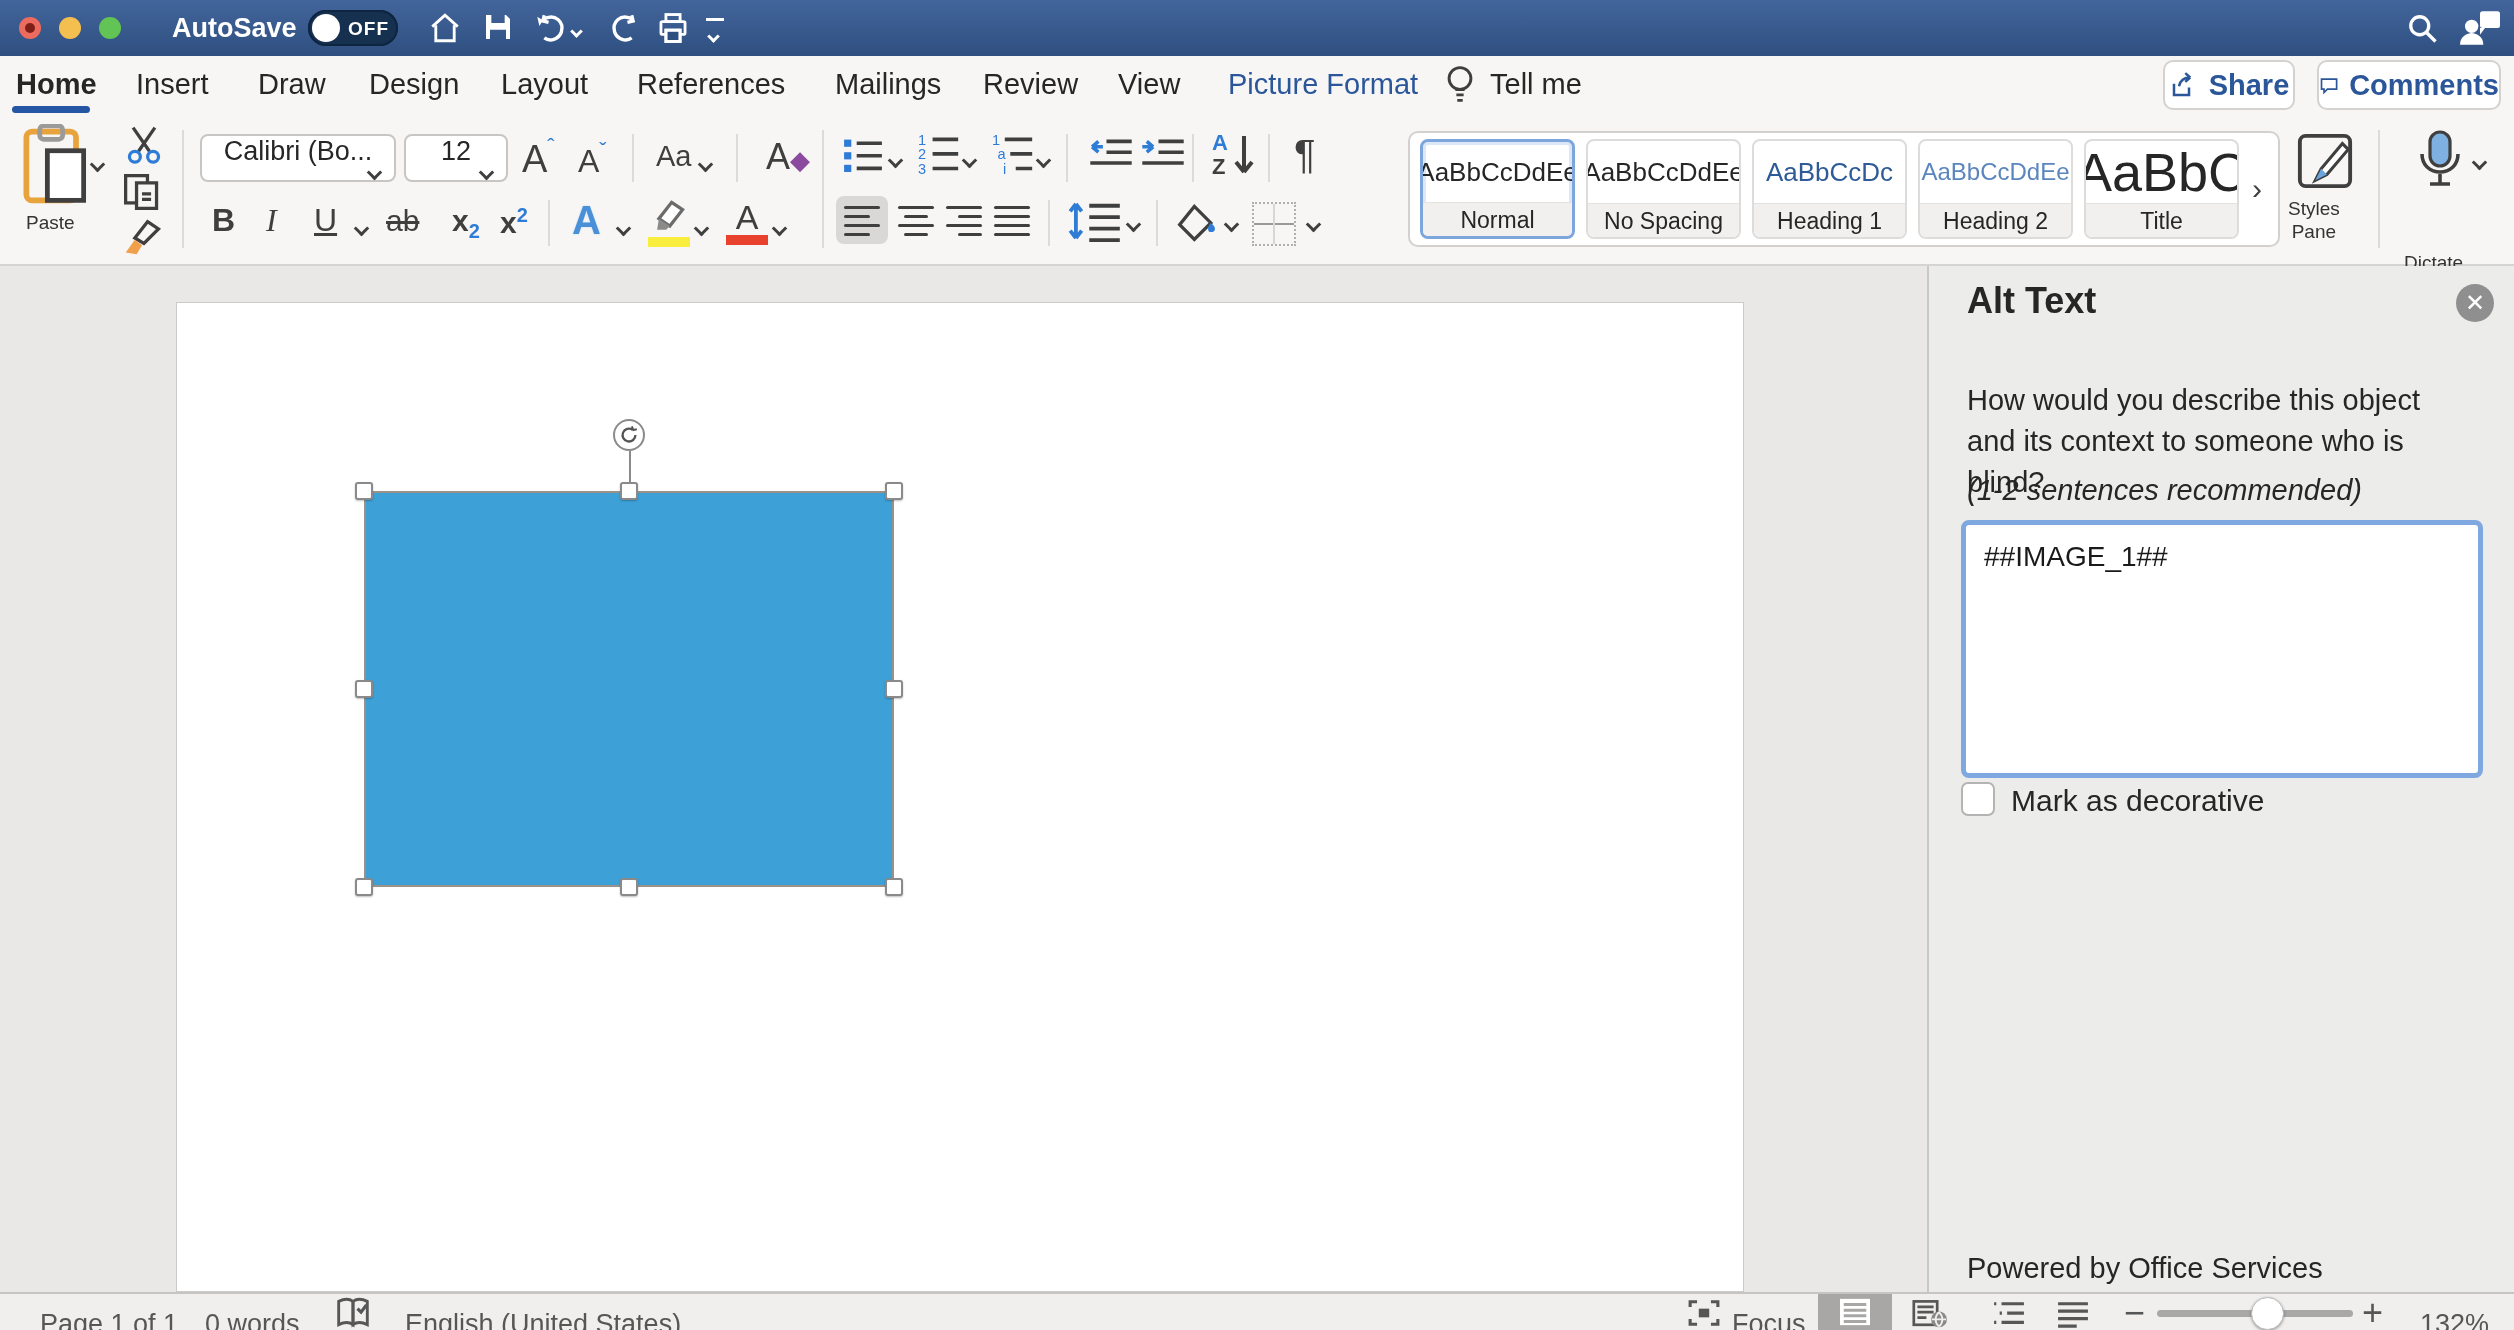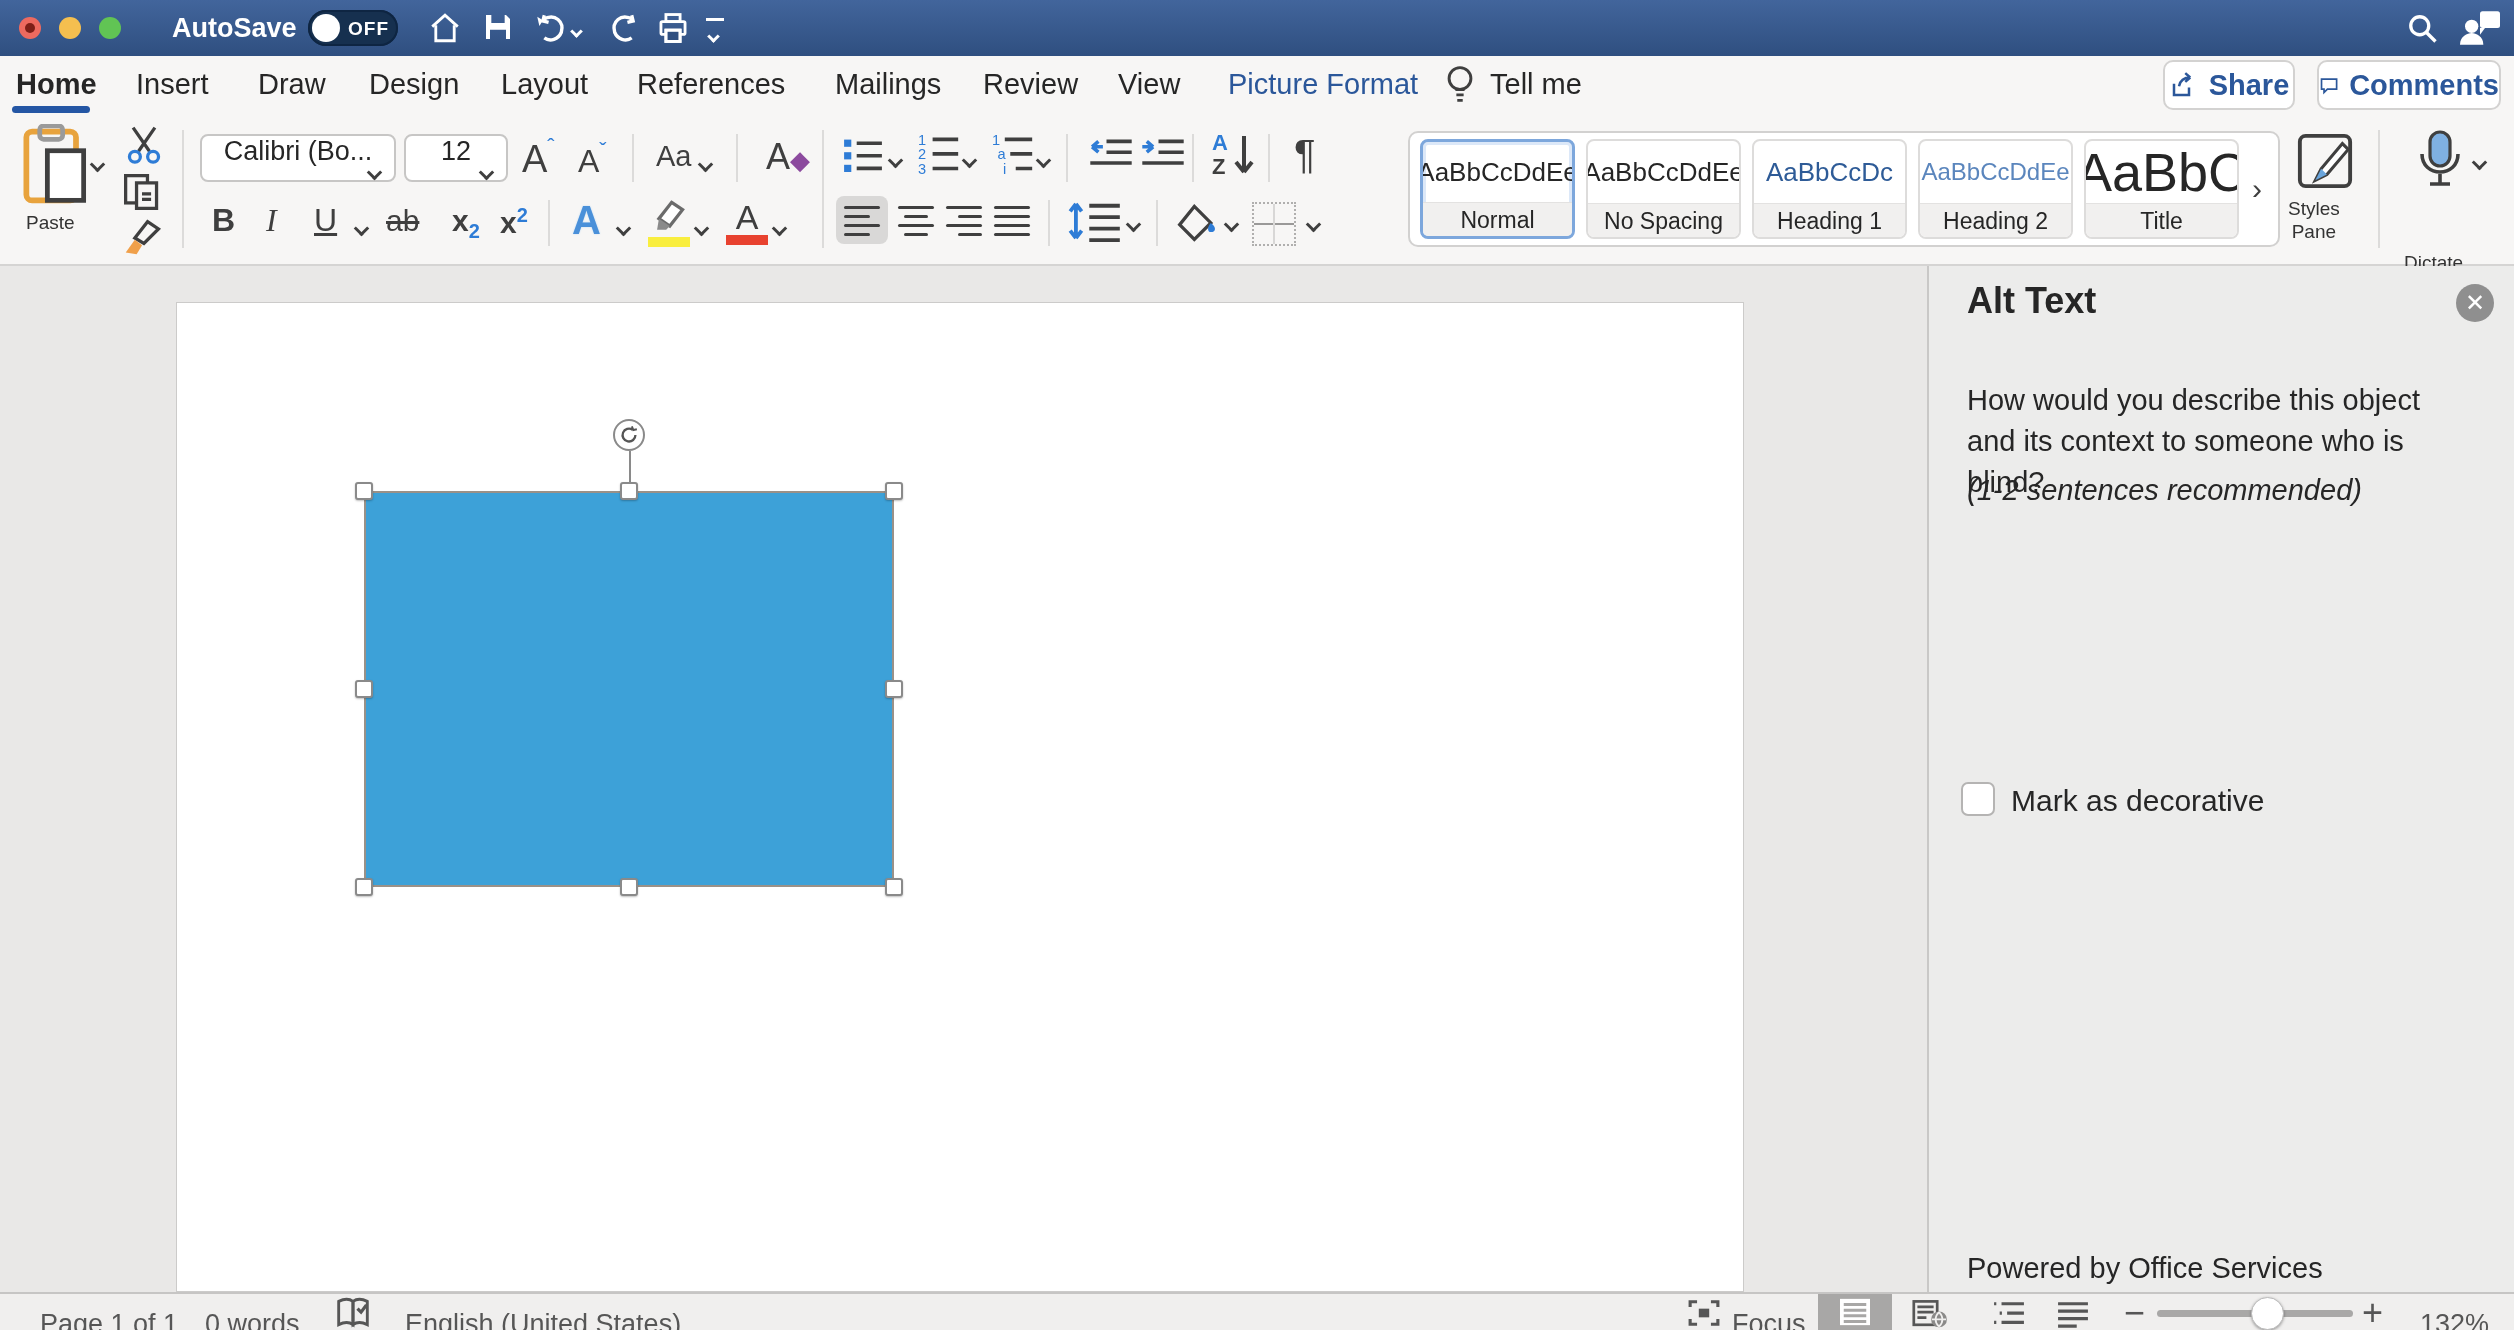--- a/index.html
+++ b/index.html
@@ -436,20 +436,21 @@
     </div>
   </div>
 </div>
 <div id="panel-divider"></div>
 
 <div id="alt-panel">
   <div id="alt-title">Alt Text</div>
   <div id="alt-close">✕</div>
   <div id="alt-question">How would you describe this object and its context to someone who is blind?</div>
   <div id="alt-note">(1-2 sentences recommended)</div>
+  <textarea id="alt-textarea" style="">##IMAGE_1##</textarea>
   <span id="alt-checkbox"></span>
   <span id="alt-check-label">Mark as decorative</span>
   <div id="alt-footer">Powered by Office Services</div>
 </div>
 
 <div id="statusbar">
   <span class="sb" style="left:40px;">Page 1 of 1</span>
   <span class="sb" style="left:205px;">0 words</span>
   <span class="sb" style="left:335px; top:2px;">
     <svg width="36" height="34" viewBox="0 0 20 19" fill="none" stroke="#565656" stroke-width="1.6">

